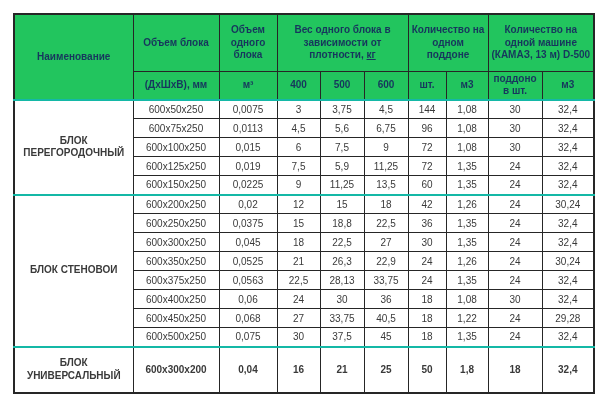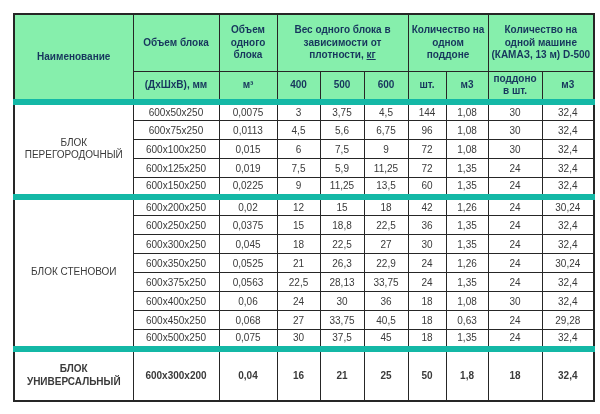--- a/index.html
+++ b/index.html
@@ -25,44 +25,44 @@
   }
   th, td {
     border: 1px solid #262626;
     text-align: center;
     vertical-align: middle;
     padding: 1px 2px;
     overflow: hidden;
     word-wrap: break-word;
   }
   thead th {
-    background: #86efac;
+    background: #22c55e;
     color: #17365d;
     font-weight: bold;
     font-size: 10px;
     line-height: 1.25;
   }
   thead { border-bottom: 2px solid #262626; }
   tr.head-main { height: 57px; }
   tr.head-sub  { height: 21px; }
   tbody td {
     font-size: 10px;
     color: #3a3a3a;
     background: #ffffff;
   }
   tbody tr { height: 19px; }
   td.group-cell {
-    font-weight: normal;
+    font-weight: bold;
     font-size: 10px;
     color: #3a3a3a;
     line-height: 1.25;
     padding: 0 8px;
   }
-  tr.group-start td { border-top: 6px solid #14b8a6; }
-  tr.bold-row { height: 52px; }
+  tr.group-start td { border-top: 2px solid #14b8a6; }
+  tr.bold-row { height: 46px; }
   tr.bold-row td { font-weight: bold; }
   .u { text-decoration: underline; }
 </style>
 </head>
 <body>
 
 <div class="page">
   <table class="blocks">
     <colgroup>
       <col style="width:119px">
@@ -221,21 +221,21 @@
           <td>30</td>
           <td>32,4</td>
         </tr>
         <tr>
           <td>600х450х250</td>
           <td>0,068</td>
           <td>27</td>
           <td>33,75</td>
           <td>40,5</td>
           <td>18</td>
-          <td>0,63</td>
+          <td>1,22</td>
           <td>24</td>
           <td>29,28</td>
         </tr>
         <tr>
           <td>600х500х250</td>
           <td>0,075</td>
           <td>30</td>
           <td>37,5</td>
           <td>45</td>
           <td>18</td>

